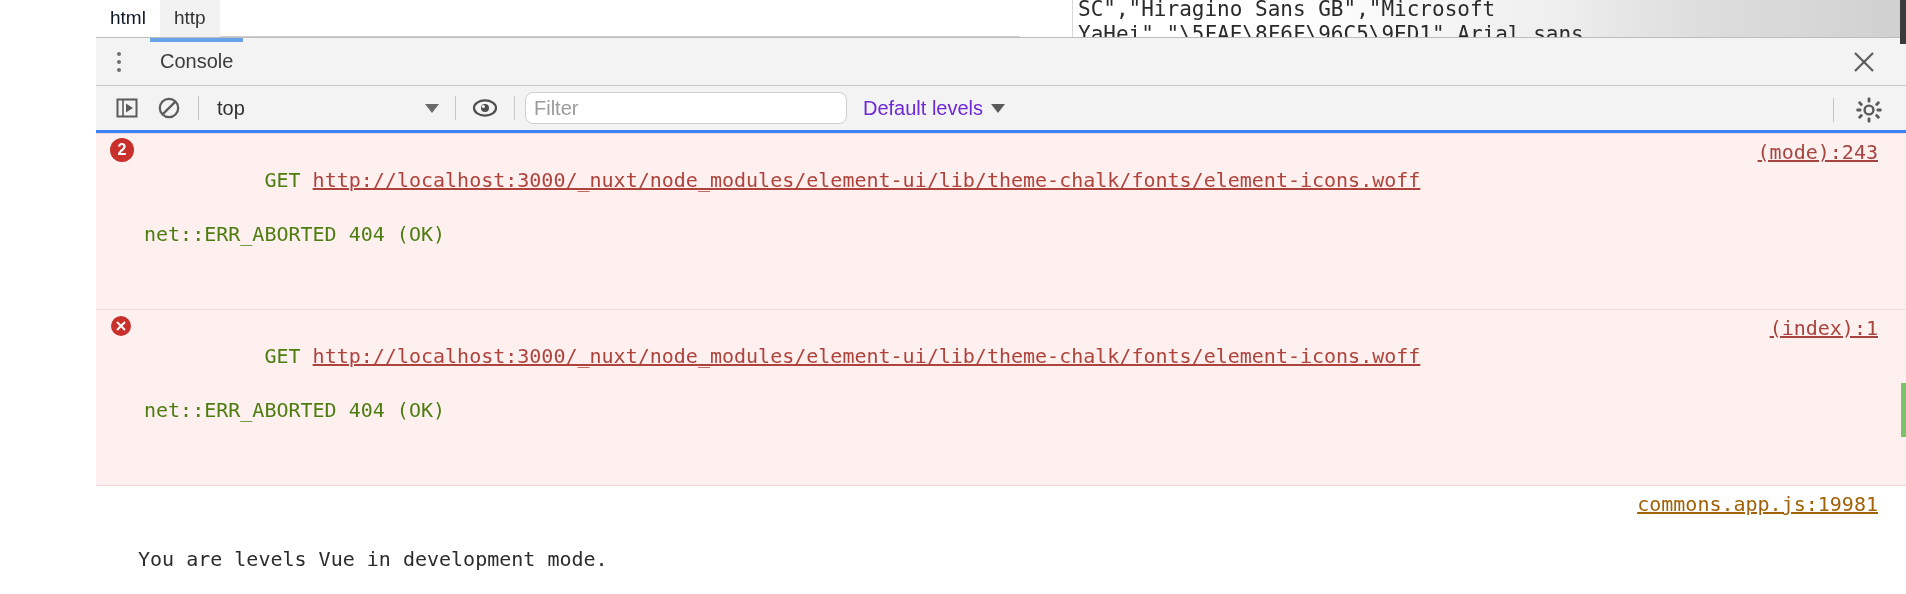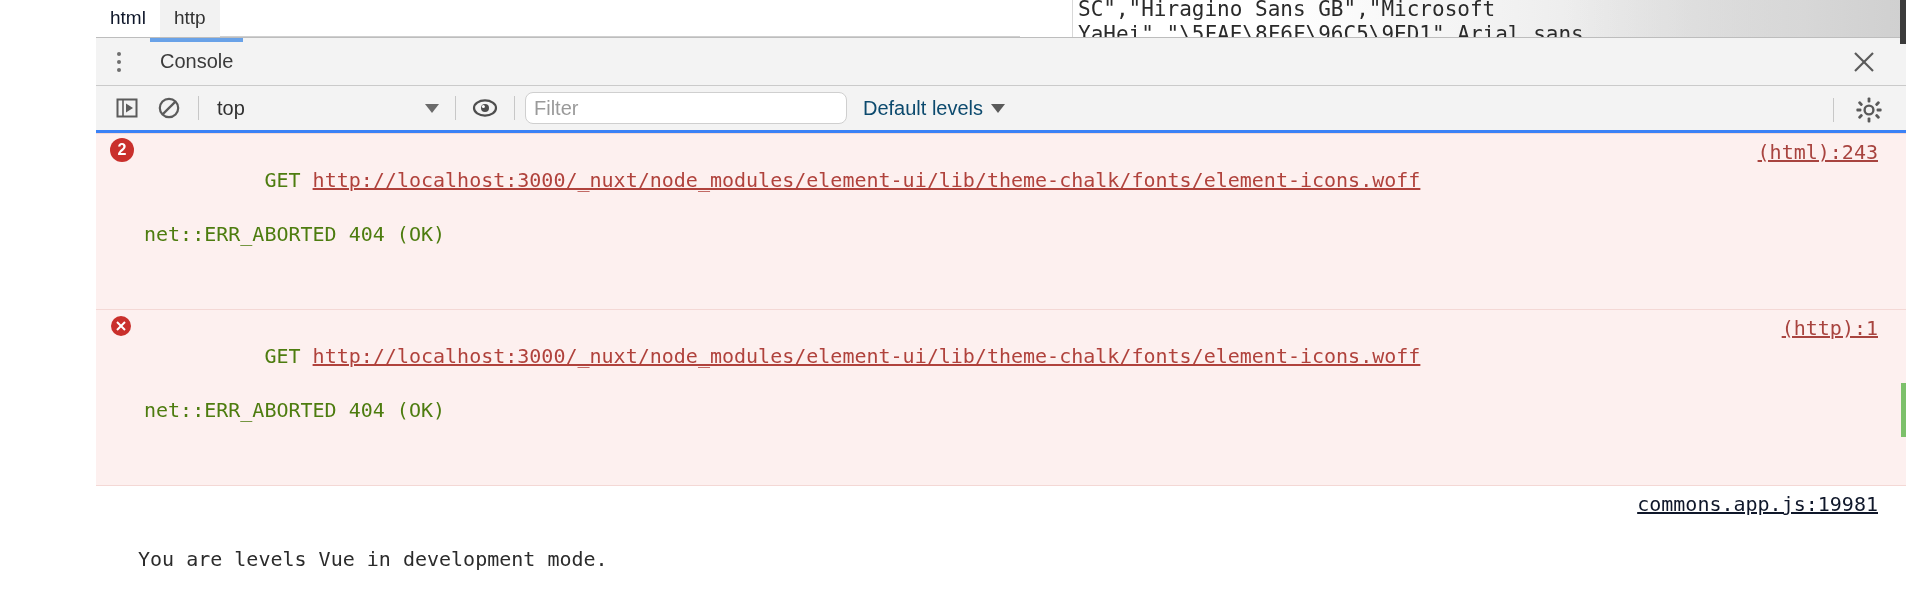--- a/index.html
+++ b/index.html
@@ -178,21 +178,21 @@
     box-sizing: border-box;
     font-family: "Liberation Sans", sans-serif;
     outline: none;
     margin-left: 2px;
   }
   .filter-input::placeholder { color: #9a9a9a; }
   .levels {
     display: flex; align-items: center;
     margin-left: 16px;
     font-size: 20px;
-    color: #0c4a6e;
+    color: #6d28d9;
     cursor: pointer;
   }
   .levels .caret { border-top-color: #5a5a5a; }
   .toolbar-right {
     position: absolute; right: 16px; top: 0;
     height: 48px;
     display: flex; align-items: center;
   }
   .toolbar-right .tb-sep { margin: 0 14px 0 0; }
 
@@ -247,21 +247,21 @@
   .msg-link {
     color: #b0423c;
     text-decoration: underline;
   }
   .msg.plain .msg-body { color: #2b2b2b; padding-left: 42px; }
   .src-link {
     position: absolute;
     right: 28px; top: 6px;
     font-family: "DejaVu Sans Mono", monospace;
     font-size: 20px;
-    color: #0f172a;
+    color: #a16207;
     text-decoration: underline;
     cursor: pointer;
     white-space: nowrap;
   }
   .msg.err .src-link { color: #a8443f; }
   .edge-strip {
     position: absolute;
     right: 0; top: 0;
     width: 6px; height: 44px;
     background: #3b3b3b;
@@ -369,36 +369,36 @@
     </div>
 
     <div class="messages">
 
       <div class="msg err">
         <div class="badge-count">2</div>
         <div class="msg-body">
           <span class="ln">GET</span><span class="ln">&nbsp;</span><span class="msg-link">http://localhost:3000/_nuxt/node_modules/element-ui/lib/theme-chalk/fonts/element-icons.woff</span>
           <span class="msg-line ln">net::ERR_ABORTED 404 (OK)</span>
         </div>
-        <div class="src-link">(html):243</div>
+        <div class="src-link">(mode):243</div>
       </div>
 
       <div class="msg err">
         <div class="icon-err">
           <svg width="22" height="22" viewBox="0 0 22 22">
             <circle cx="11" cy="11" r="10" fill="#c9302c"></circle>
             <line x1="7" y1="7" x2="15" y2="15" stroke="#ffffff" stroke-width="2"></line>
             <line x1="15" y1="7" x2="7" y2="15" stroke="#ffffff" stroke-width="2"></line>
           </svg>
         </div>
         <div class="msg-body">
           <span class="ln">GET</span><span class="ln">&nbsp;</span><span class="msg-link">http://localhost:3000/_nuxt/node_modules/element-ui/lib/theme-chalk/fonts/element-icons.woff</span>
           <span class="msg-line ln">net::ERR_ABORTED 404 (OK)</span>
         </div>
-        <div class="src-link">(http):1</div>
+        <div class="src-link">(index):1</div>
       </div>
 
       <div class="msg plain">
         <div class="msg-body">
           <span class="msg-line">You are levels Vue in development mode.</span>
           
           
         </div>
         <div class="src-link">commons.app.js:19981</div>
       </div>

